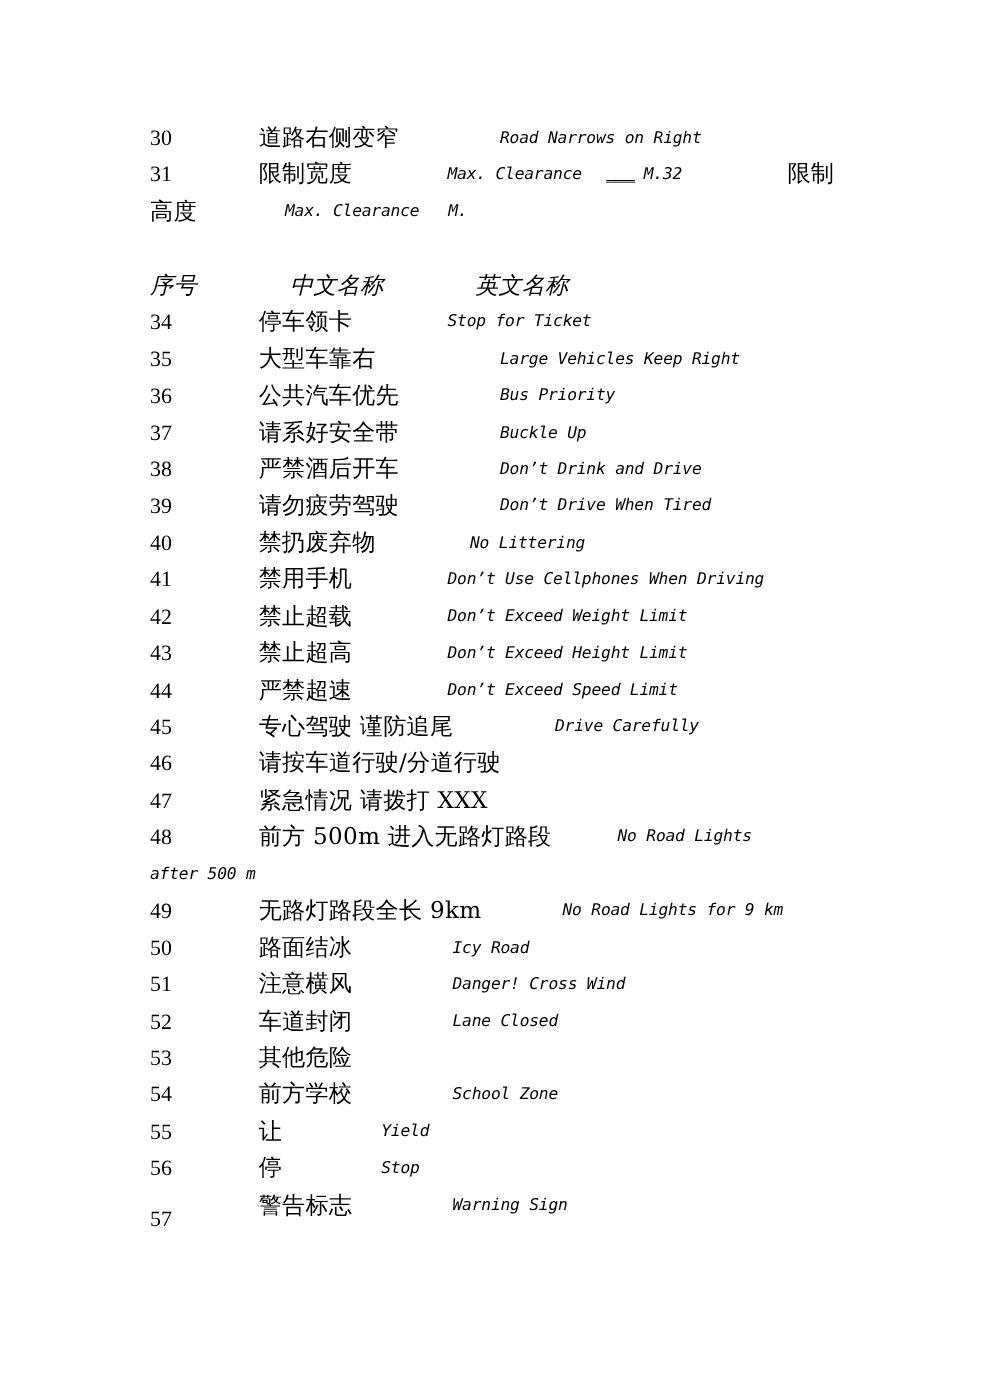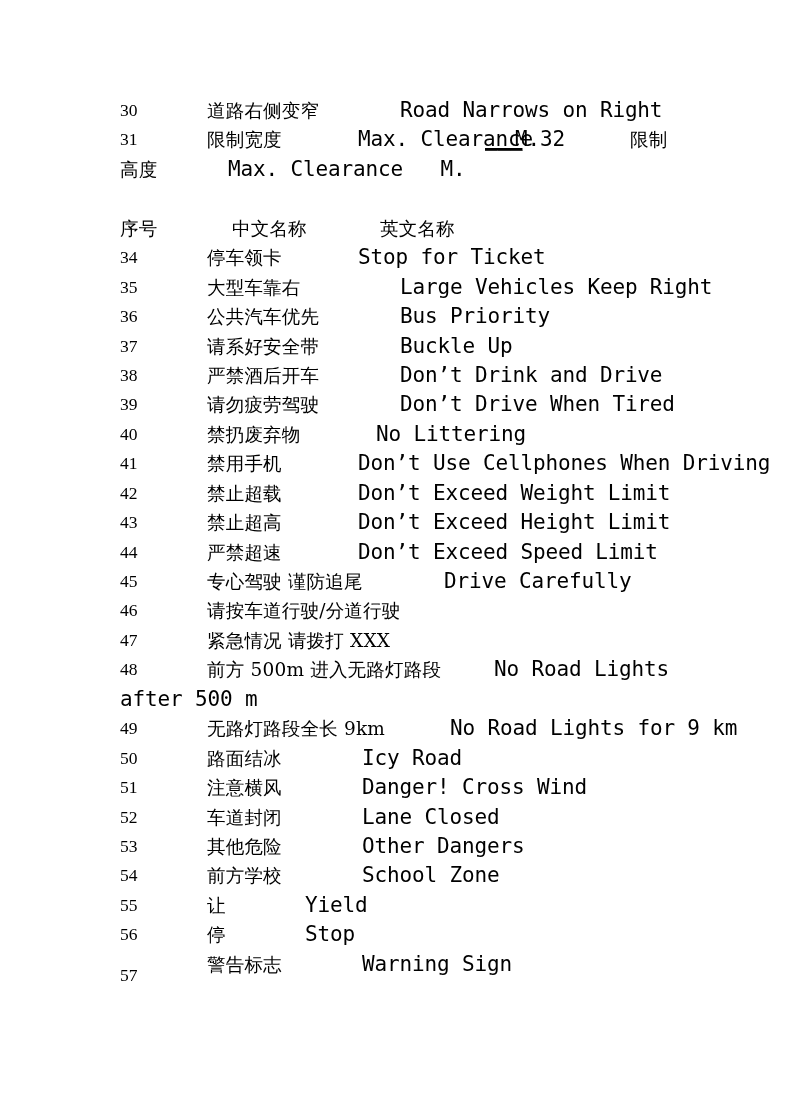--- a/index.html
+++ b/index.html
@@ -59,29 +59,31 @@
   
   .col-cn {
     font-family: "DejaVu Serif", "Liberation Serif", serif;
     font-size: 18.5px;
     letter-spacing: 0.2px;
   }
 
   
   .col-en {
     font-family: "DejaVu Sans Mono", "Liberation Mono", monospace;
-    font-size: 21px;
+    font-size: 13px;
     letter-spacing: -0.15px;
+    font-style: italic;
   }
 
   
   .col-head {
     font-family: "DejaVu Serif", "Liberation Serif", serif;
     font-size: 18.5px;
     letter-spacing: 0.2px;
+    font-style: italic;
   }
 
   
   .blank-rule {
     text-decoration: underline;
   }
 </style>
 </head>
 <body>
 
@@ -229,21 +231,20 @@
 
     <div class="line">
       <span class="cell col-num" style="left:120px;">52</span>
       <span class="cell col-cn" style="left:207px;">车道封闭</span>
       <span class="cell col-en" style="left:362px;">Lane Closed</span>
     </div>
 
     <div class="line">
       <span class="cell col-num" style="left:120px;">53</span>
       <span class="cell col-cn" style="left:207px;">其他危险</span>
-      <span class="cell col-en" style="left:362px;">Other Dangers</span>
     </div>
 
     <div class="line">
       <span class="cell col-num" style="left:120px;">54</span>
       <span class="cell col-cn" style="left:207px;">前方学校</span>
       <span class="cell col-en" style="left:362px;">School Zone</span>
     </div>
 
     <div class="line">
       <span class="cell col-num" style="left:120px;">55</span>

